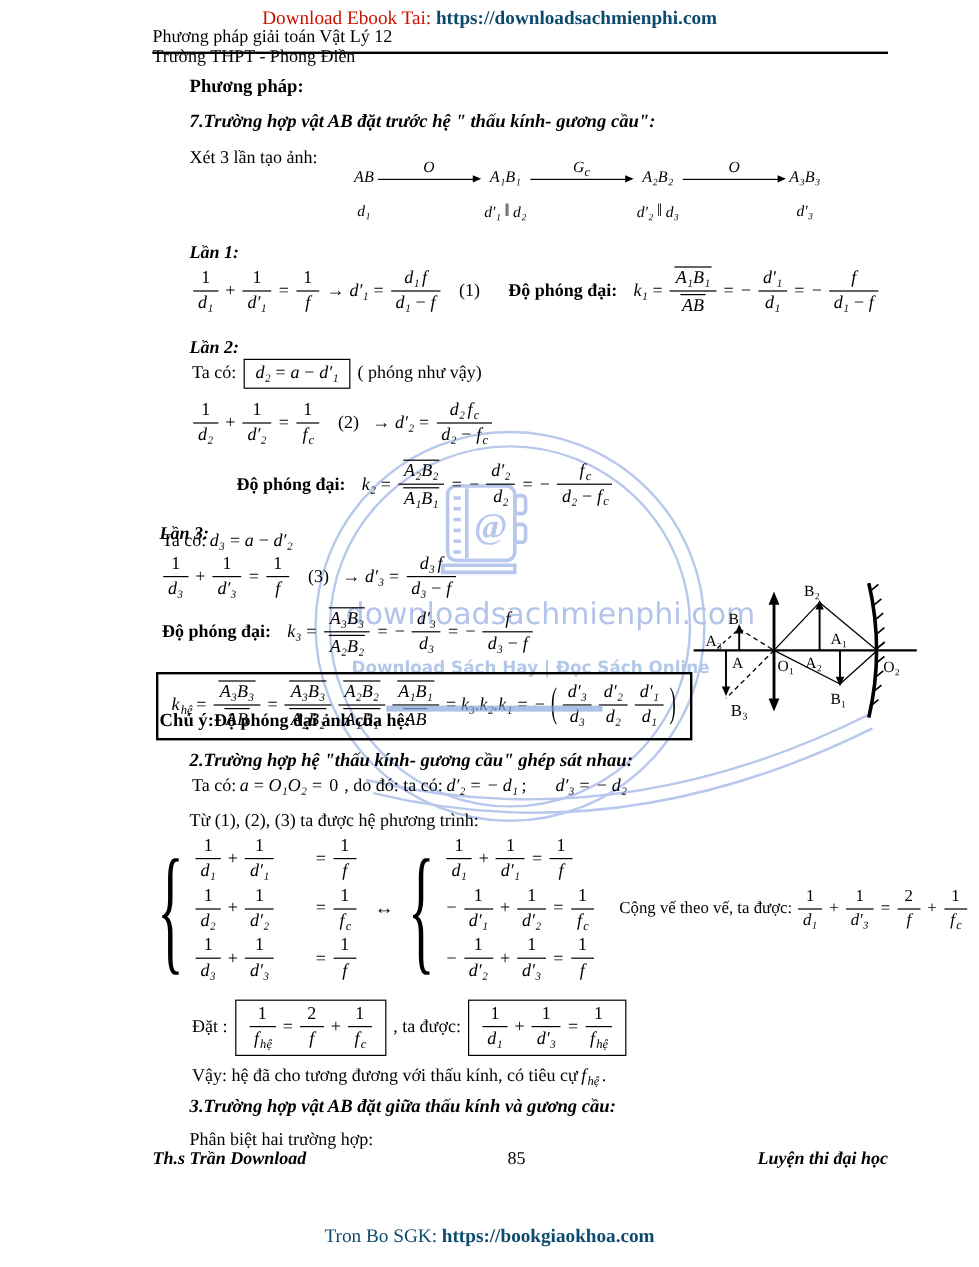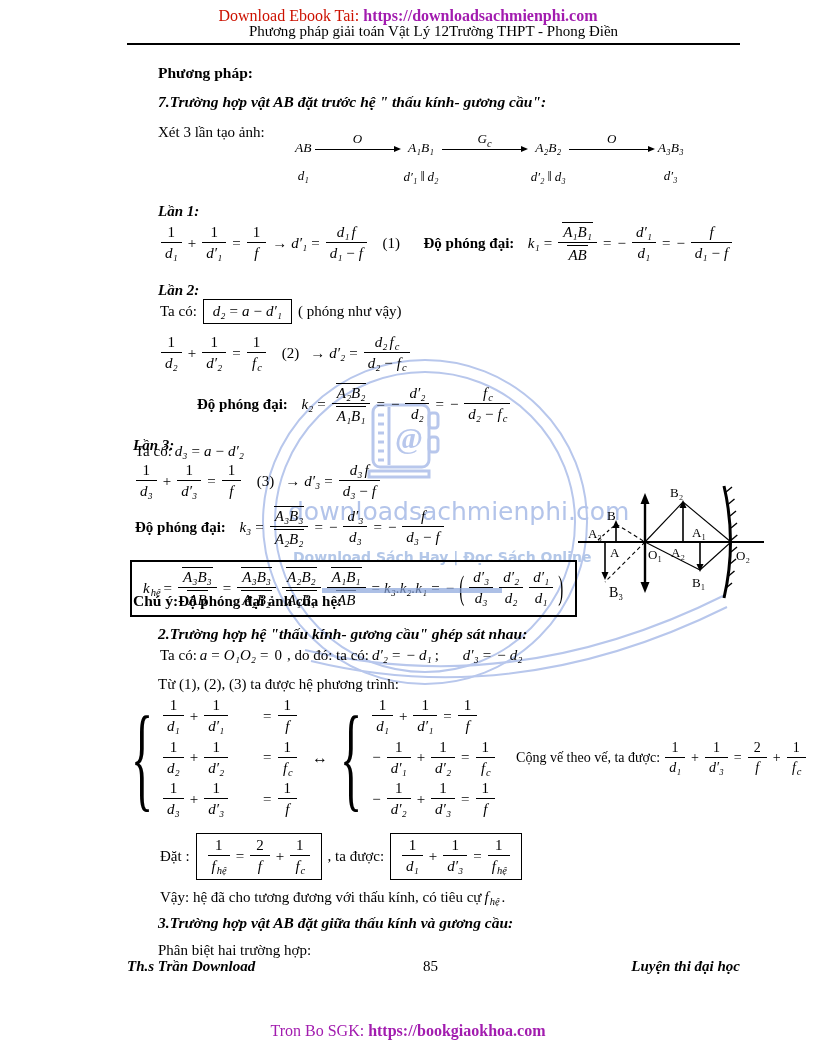--- a/index.html
+++ b/index.html
@@ -5,23 +5,23 @@
   html,body{margin:0;padding:0;background:#e8e8e8;}
   .page{position:relative;width:816px;height:1056px;background:#fff;margin:0 auto;
         font-family:"Liberation Serif","DejaVu Serif",serif;color:#000;overflow:hidden;}
   .abs{position:absolute;z-index:2;}
   .wm{z-index:0;}
   .wm-bar{z-index:3;}
   .txt{font-size:15px;line-height:1.25;white-space:nowrap;}
   .bold{font-weight:bold;}
   .bi{font-weight:bold;font-style:italic;}
   .red{color:#cc1100;}
-  .blue{color:#a21caf;}
+  .blue{color:#0c4a6e;}
   .center{width:100%;text-align:center;}
-  .hdr-row{left:127px;width:613px;display:flex;justify-content:center;font-size:15px;}
+  .hdr-row{left:127px;width:613px;display:flex;justify-content:space-between;font-size:15px;flex-direction:column;}
   .hdr-rule{left:127px;width:613px;border-top:2px solid #000;height:0;}
 
   
   .mline{display:flex;align-items:center;font-size:15px;white-space:nowrap;}
   .mi{font-style:italic;padding:0 1px;}
   .mo{padding:0 3px;}
   .mr{padding:0 2px;}
   .mbb{font-weight:bold;padding:0 2px;}
   .msp{display:inline-block;}
   .frac{display:inline-flex;flex-direction:column;align-items:stretch;vertical-align:middle;margin:0 3px;}

